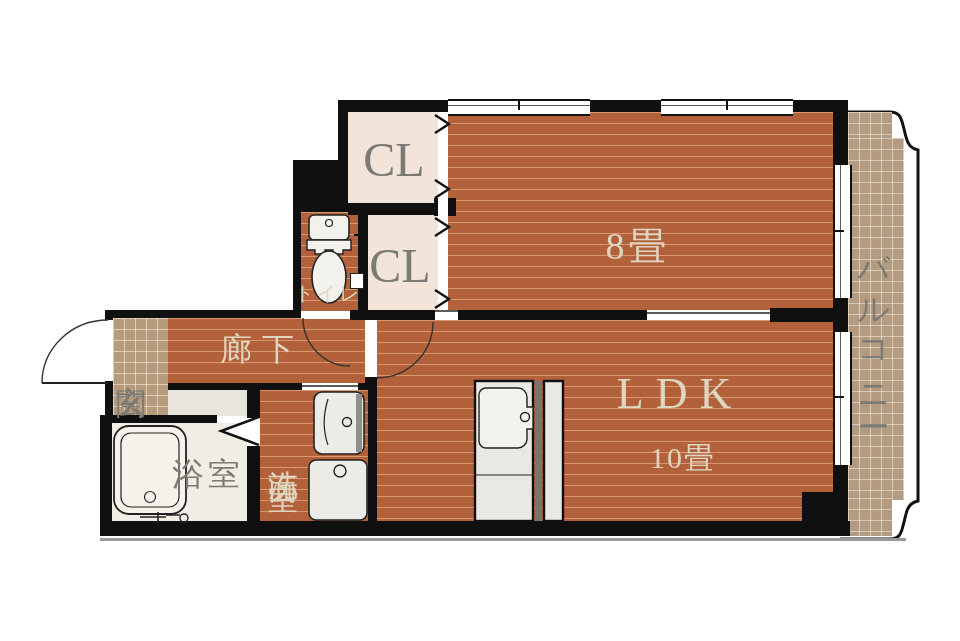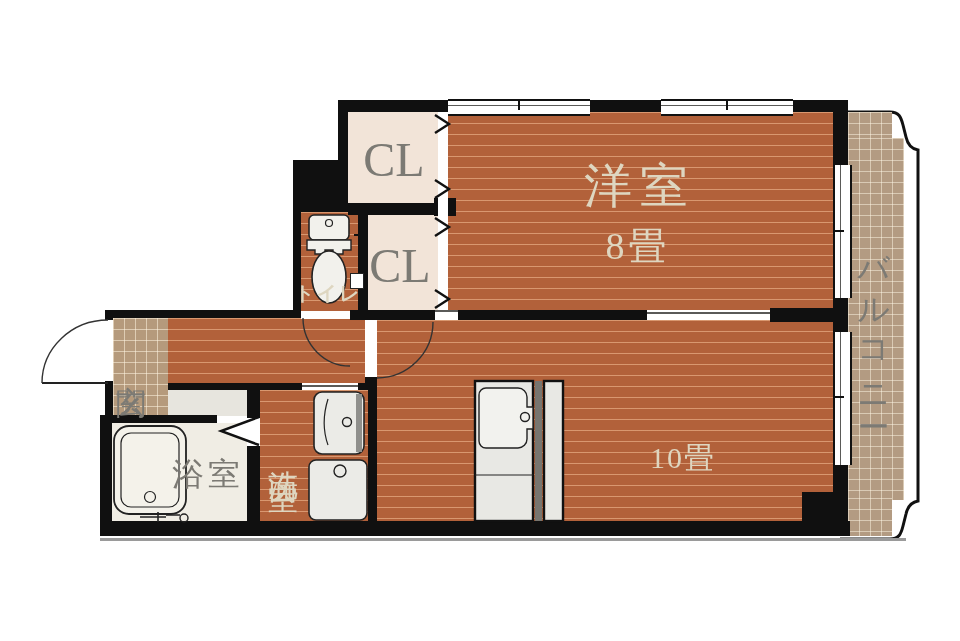--- a/index.html
+++ b/index.html
@@ -164,23 +164,24 @@
 
   <svg style="left:473px;top:379px;" width="92" height="144" viewBox="0 0 92 144">
     <rect x="2" y="2" width="58" height="140" fill="#e8e8e4" stroke="#111" stroke-width="2.4"></rect>
     <path d="M2,96 H60" stroke="#222" stroke-width="1.2"></path>
     <path d="M13,9 h32 a9,9 0 0 1 9,9 v10 h6 v22 h-6 v10 a9,9 0 0 1 -9,9 h-32 a7,7 0 0 1 -7,-7 v-46 a7,7 0 0 1 7,-7 z" fill="#f2f2ee" stroke="#222" stroke-width="1.4"></path>
     <circle cx="52" cy="38" r="4.5" fill="none" stroke="#222" stroke-width="1.4"></circle>
     <rect x="62" y="2" width="7" height="140" fill="#77756f"></rect>
     <rect x="71" y="2" width="19" height="140" fill="#e8e8e4" stroke="#111" stroke-width="2.4"></rect>
   </svg>
 
-  <div class="lbl cream-t" style="left:640px;top:186px;font-size:48px;letter-spacing:8px;">洋室</div>
   <div class="lbl cream-t" style="left:638px;top:246px;font-size:38px;letter-spacing:4px;">8畳</div>
+  <div class="lbl cream-t" style="left:680px;top:394px;font-size:44px;letter-spacing:12px;">LDK</div>
   <div class="lbl cream-t" style="left:683px;top:458px;font-size:30px;letter-spacing:2px;">10畳</div>
   <div class="lbl gray-t" style="left:394px;top:160px;font-size:48px;">CL</div>
   <div class="lbl gray-t" style="left:400px;top:266px;font-size:48px;">CL</div>
-  <div class="lbl cream-t" style="left:328px;top:293px;font-size:20px;letter-spacing:2px;font-weight:bold;">トイレ</div>
+  <div class="lbl cream-t" style="left:328px;top:293px;font-size:20px;letter-spacing:2px;">トイレ</div>
   <div class="lblv gray-t" style="left:131px;top:366px;font-size:30px;letter-spacing:4px;">玄関</div>
+  <div class="lbl cream-t" style="left:262px;top:349px;font-size:32px;letter-spacing:10px;">廊下</div>
   <div class="lbl gray-t" style="left:208px;top:474px;font-size:32px;letter-spacing:4px;">浴室</div>
   <div class="lblv cream-t" style="left:283px;top:455px;font-size:30px;letter-spacing:6px;">洗面室</div>
 
 </div>
 
 </body></html>

